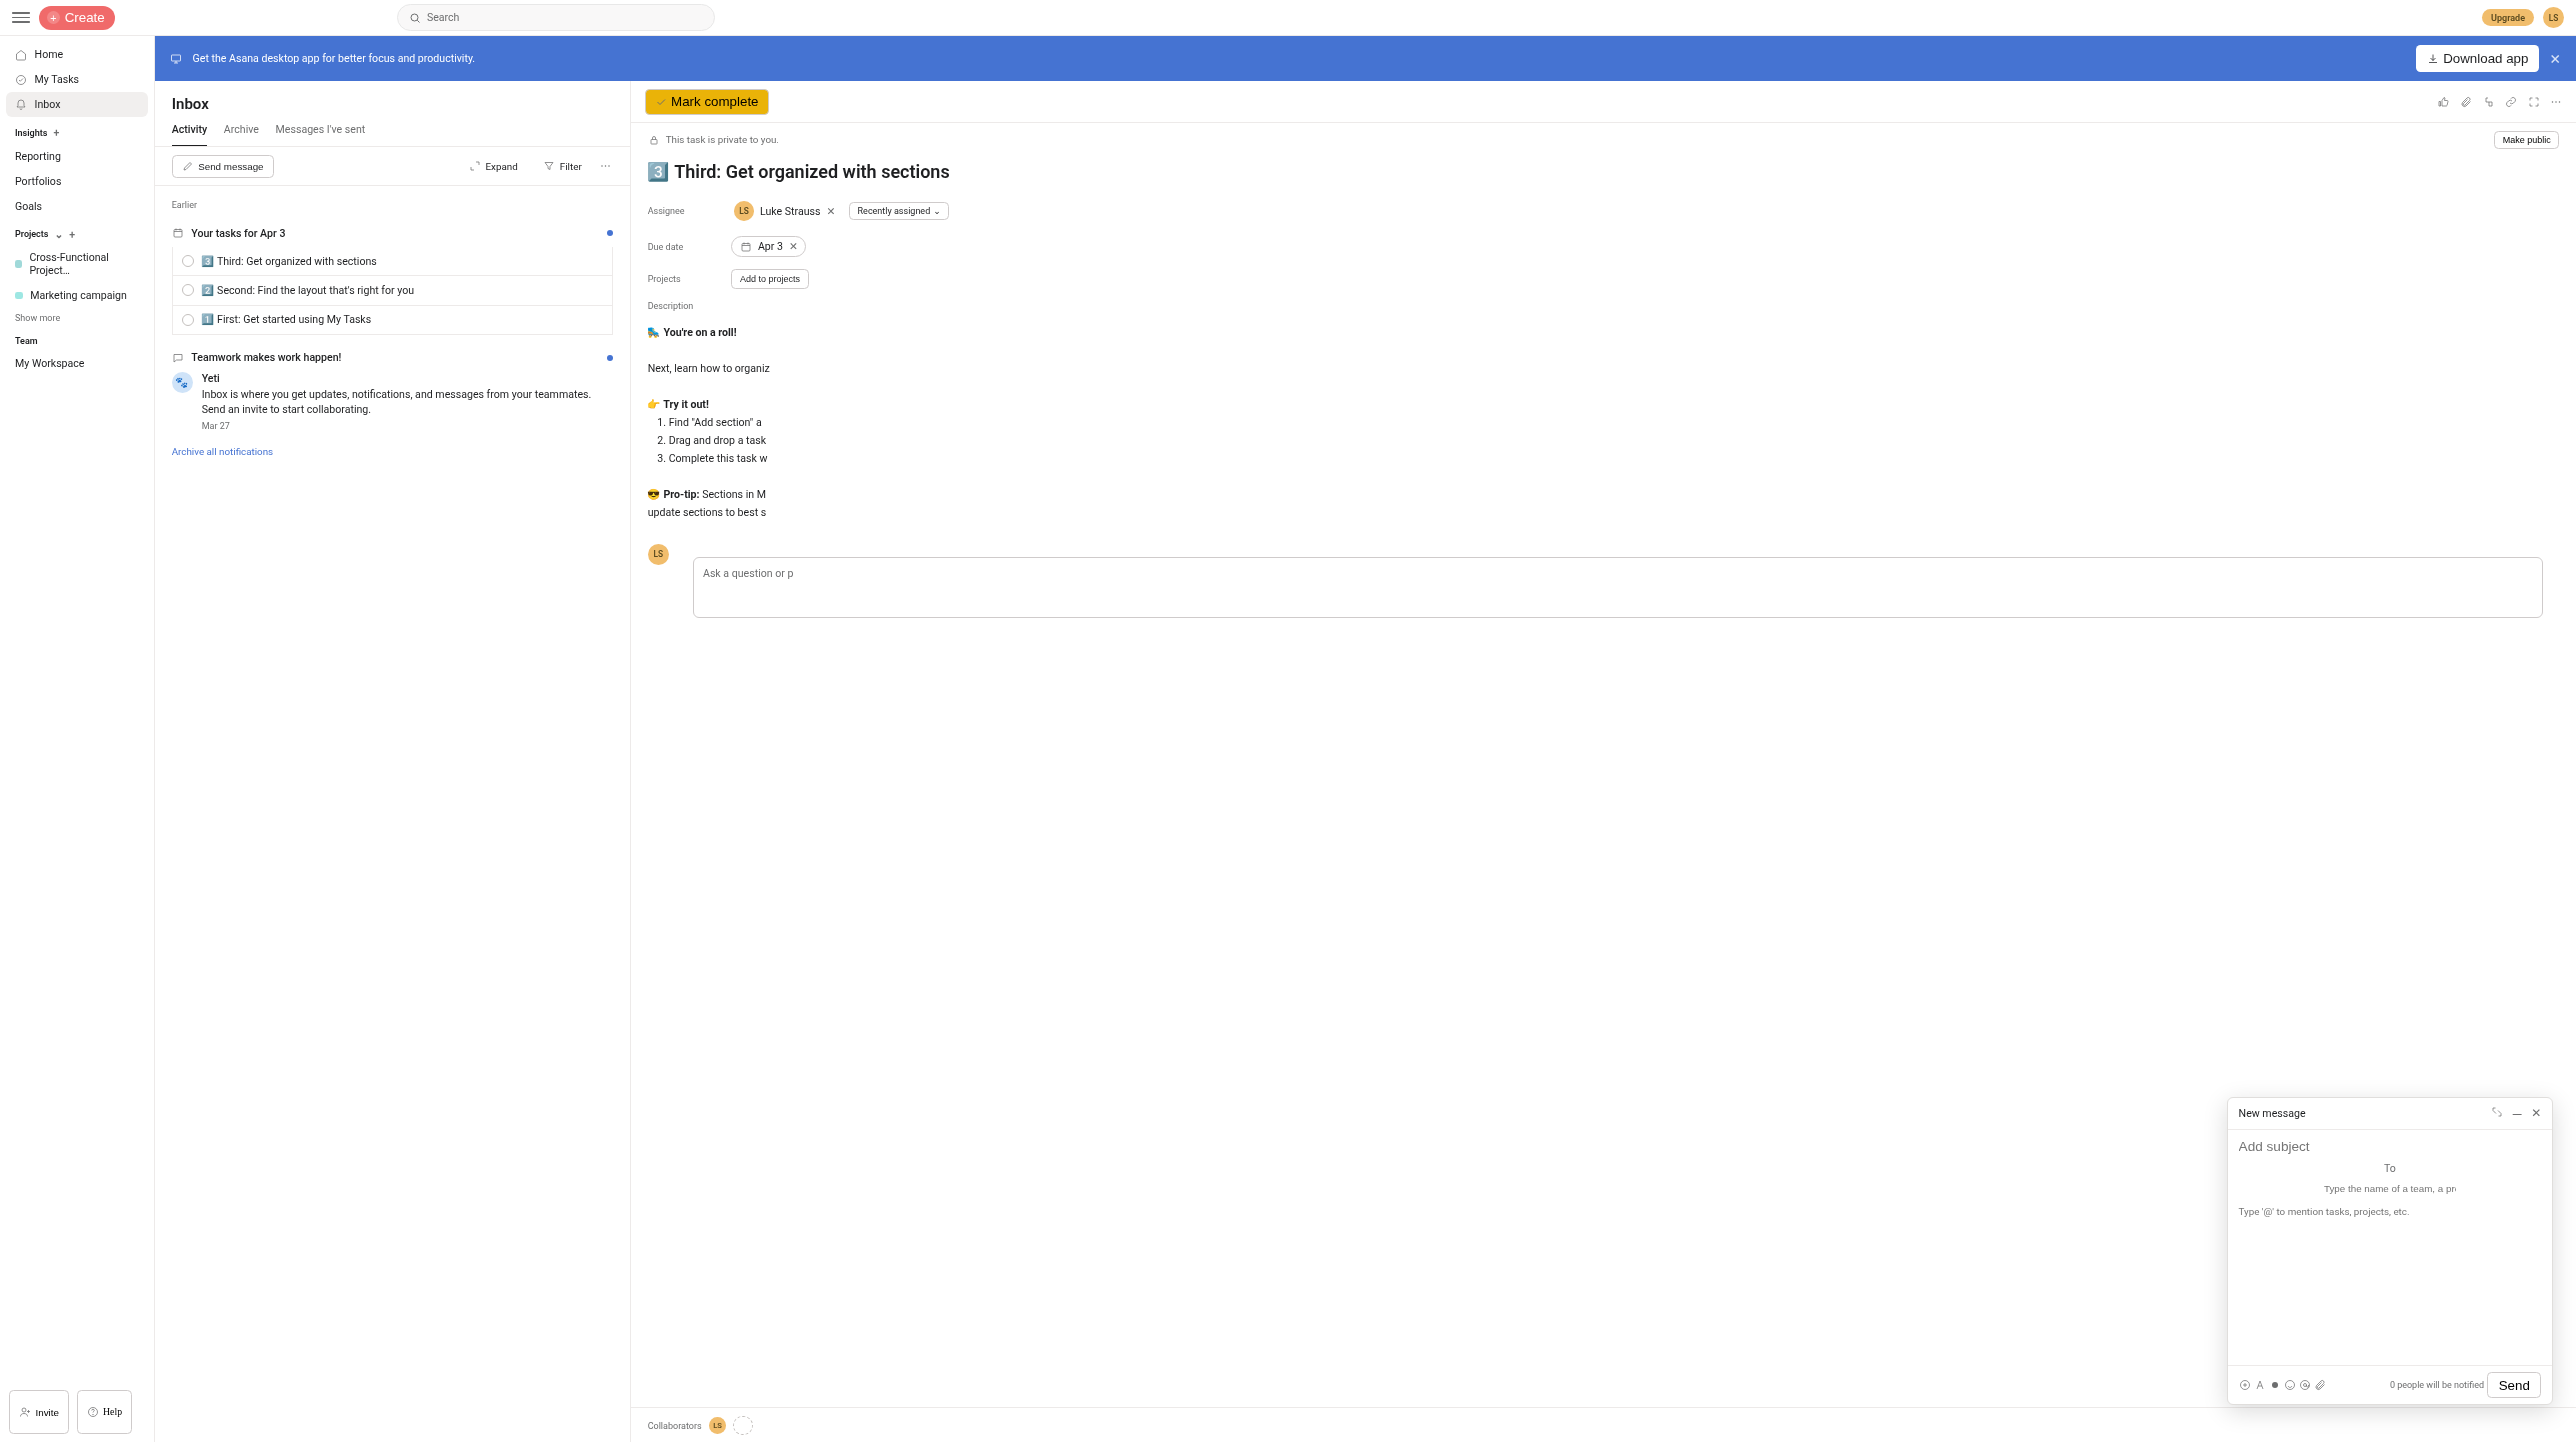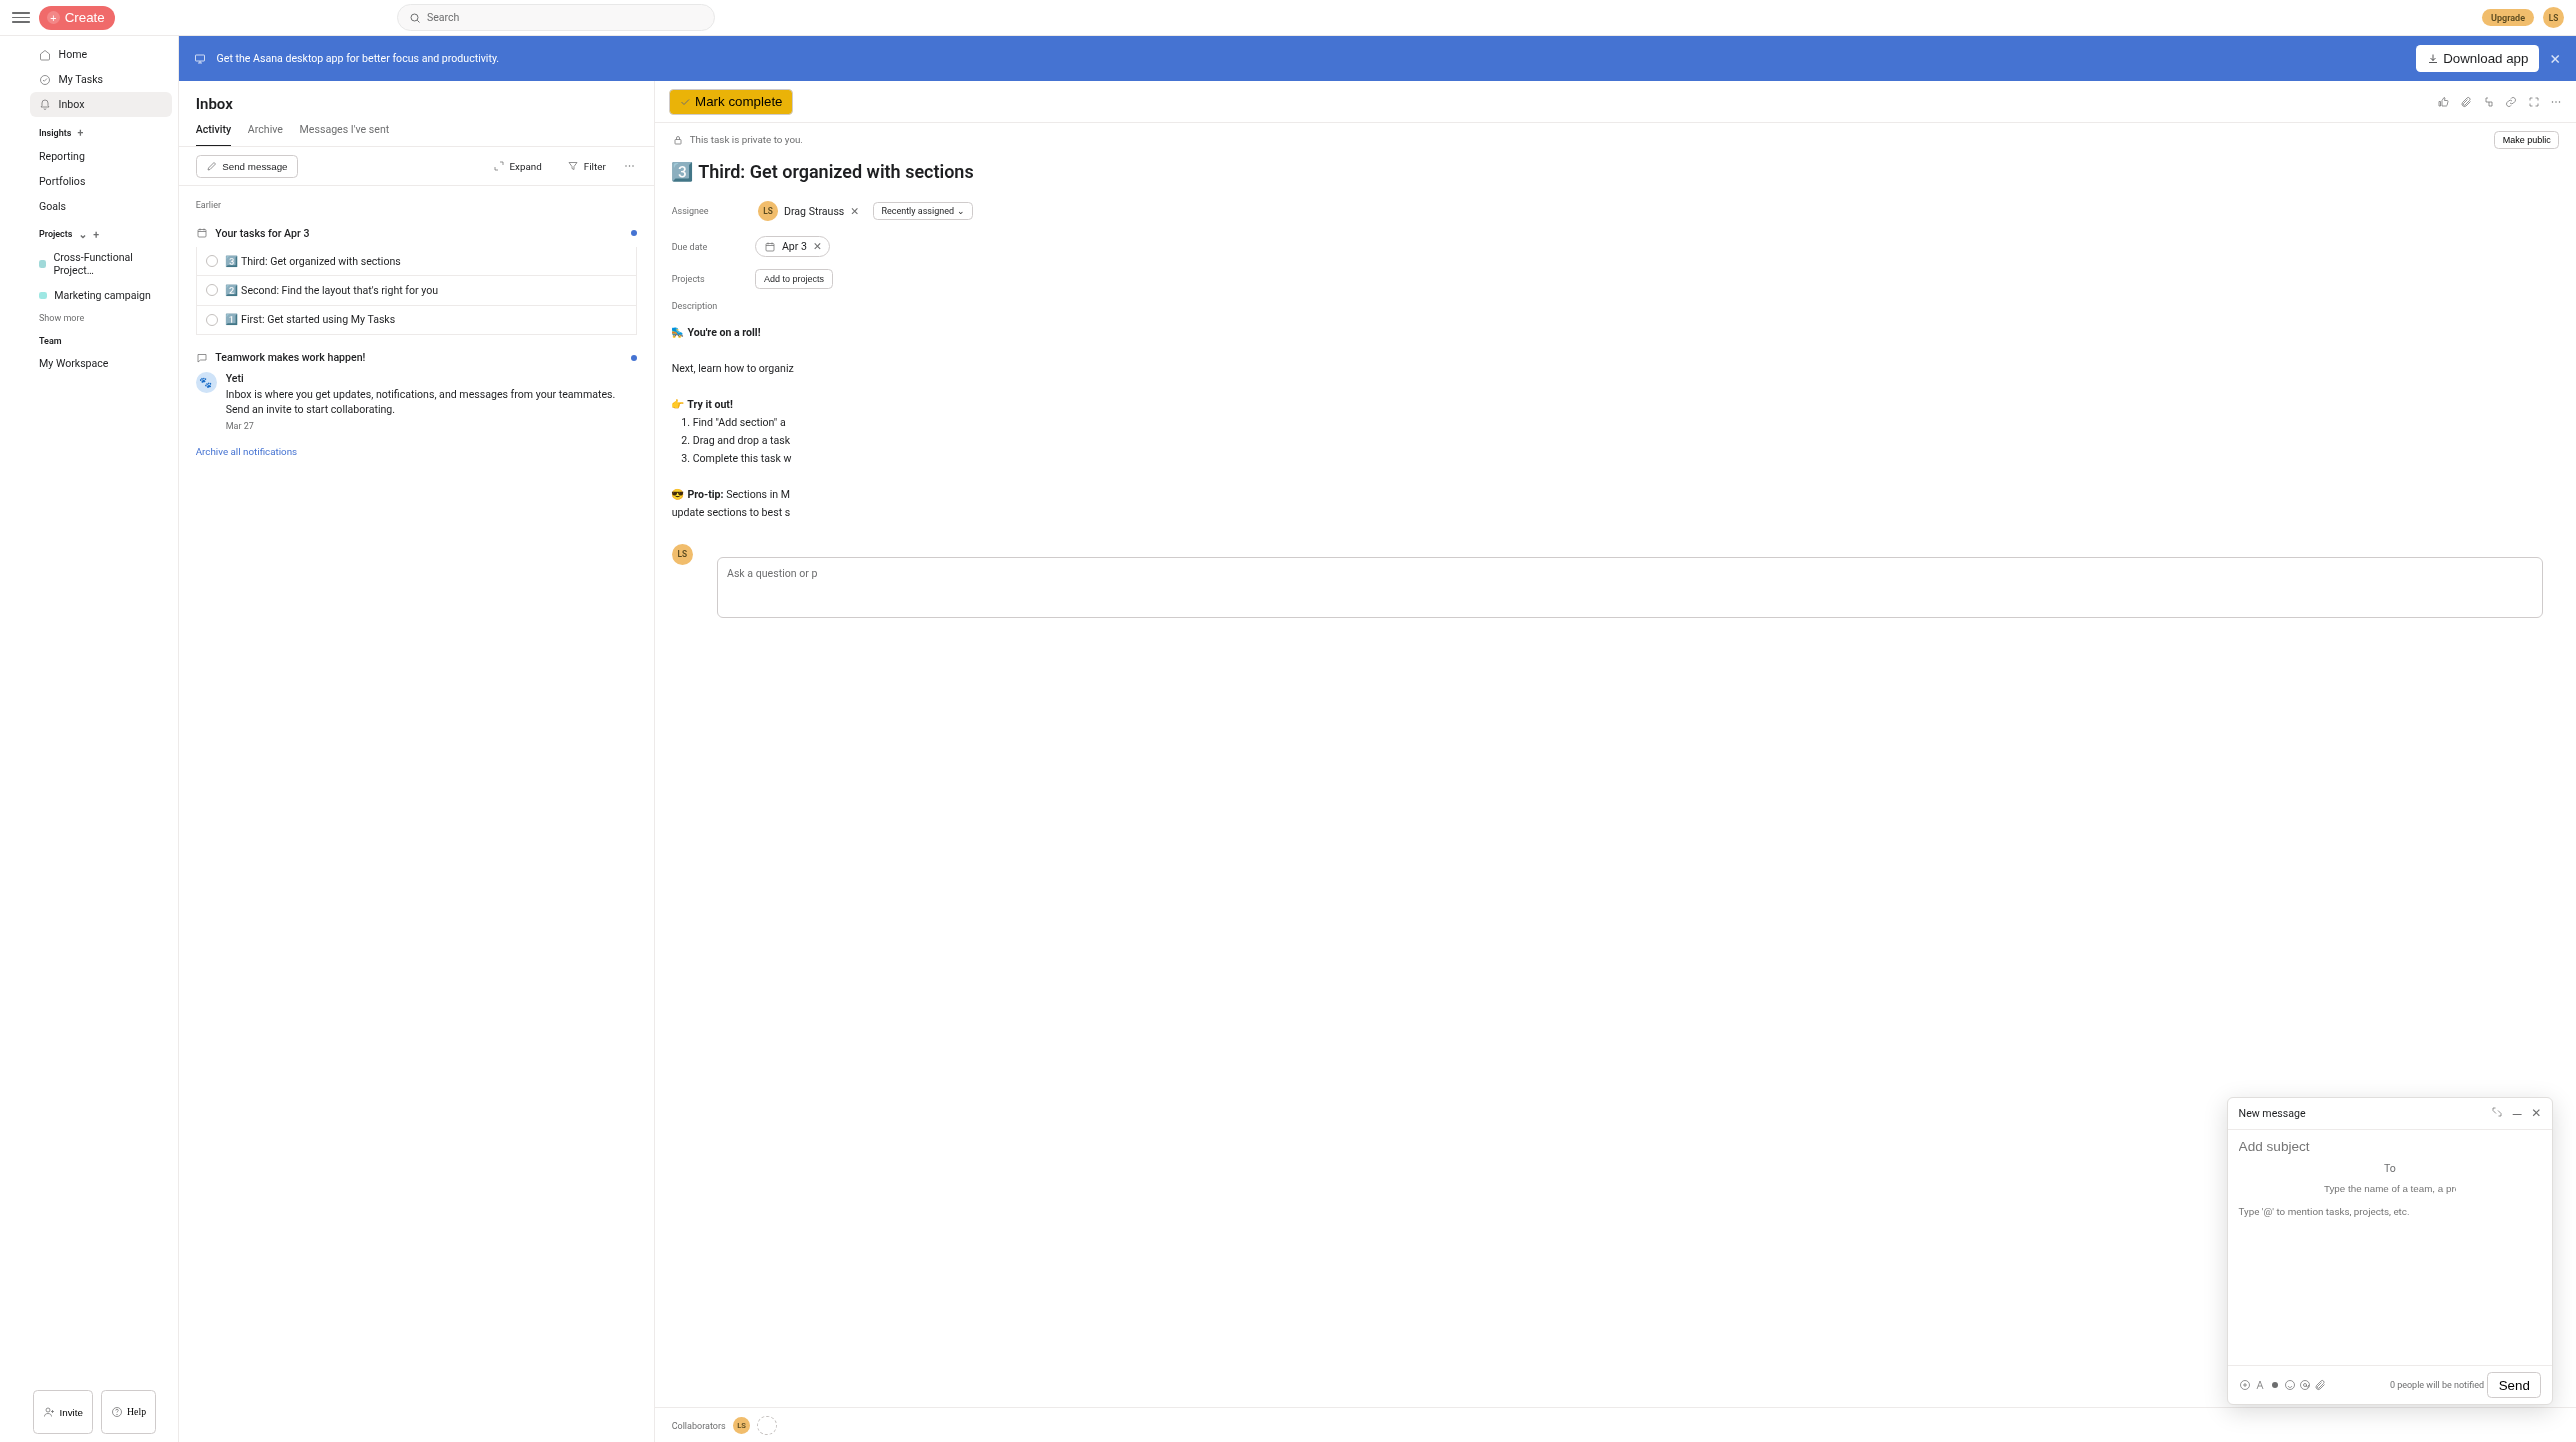--- a/index.html
+++ b/index.html
@@ -31,21 +31,21 @@
 .plus-circle{width:13.6px;height:13.6px;border-radius:50%;background:#fff3;display:inline-flex;align-items:center;justify-content:center;font-size:10.6px;}
 .search {
   flex: 0 0 318px; margin-left: 273px; height:27px; background:#f9f8f8; border:0.8px solid #e8e8e8;
   border-radius:13.6px; display:flex; align-items:center; padding:0 10.6px; gap:6px; color:#6d6e6f;
 }
 .spacer{flex:1;}
 .upgrade-pill{background:#f1bd6c;color:#5a4a1f;border-radius:10.6px;padding:3.8px 9px;font-size:9px;font-weight:600;cursor:pointer;}
 .avatar{width:21px;height:21px;border-radius:50%;background:#f1bd6c;color:#5a4a1f;display:flex;align-items:center;justify-content:center;font-size:8.3px;font-weight:600;}
 
 
-.app { display:flex; height: calc(1443px - 36px); margin-left: 24px; }
+.app { display:flex; height: calc(1443px - 36px); }
 .sidebar { width: 155px; border-right:0.8px solid #edeae9; background:#fff; padding:6px; overflow:hidden;}
 .sidebar .nav-item{display:flex;align-items:center;gap:7.6px;padding:6px 9px;border-radius:6px;color:#1e1f21;cursor:pointer;}
 .sidebar .nav-item.active{background:#f1efee;}
 .sidebar .section-title{font-size:9px;font-weight:600;color:#1e1f21;padding:9px 9px 4.5px;display:flex;align-items:center;gap:6px;}
 .sidebar .plus-sm{color:#6d6e6f;font-size:10.6px;}
 .show-more{color:#6d6e6f;font-size:9px;padding:4.5px 9px;cursor:pointer;}
 .sidebar-footer{position:absolute;bottom:9px;left:9px;display:flex;gap:7.6px;}
 .invite-btn{background:#fff;border:0.8px solid #cfcbcb;border-radius:4.5px;padding:4.5px 9px;font-size:9.8px;display:flex;align-items:center;gap:4.5px;cursor:pointer;}
 .help-btn{background:#fff;border:0.8px solid #cfcbcb;border-radius:4.5px;padding:15px 9px;font-size:9.8px;display:flex;gap:4.5px;cursor:pointer;font-family:Liberation Serif, serif;}
 
@@ -403,21 +403,21 @@
             </span>
           <span>This task is private to you.</span>
           <button class="make-public">Make public</button>
         </div>
         <div class="task-title">3️⃣ Third: Get organized with sections</div>
 
         <div class="field-row">
           <div class="field-label">Assignee</div>
           <div class="assignee-chip">
             <div class="avatar">LS</div>
-            <span>Drag Strauss</span>
+            <span>Luke Strauss</span>
             <span class="x-sm">✕</span>
           </div>
           <div class="recent-drop">
             <span>Recently assigned</span>
             <span>⌄</span>
           </div>
         </div>
 
         <div class="field-row">
           <div class="field-label">Due date</div>

